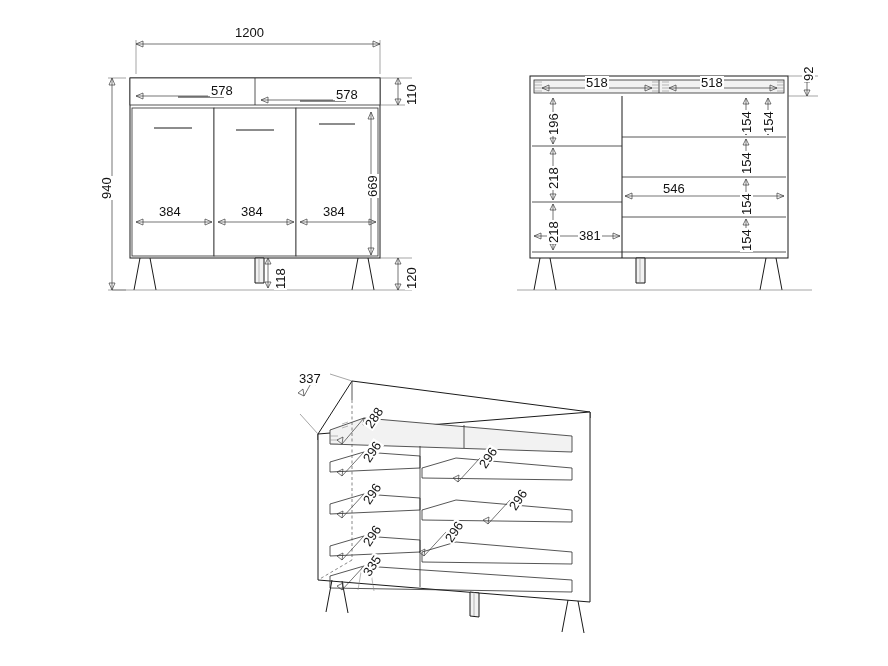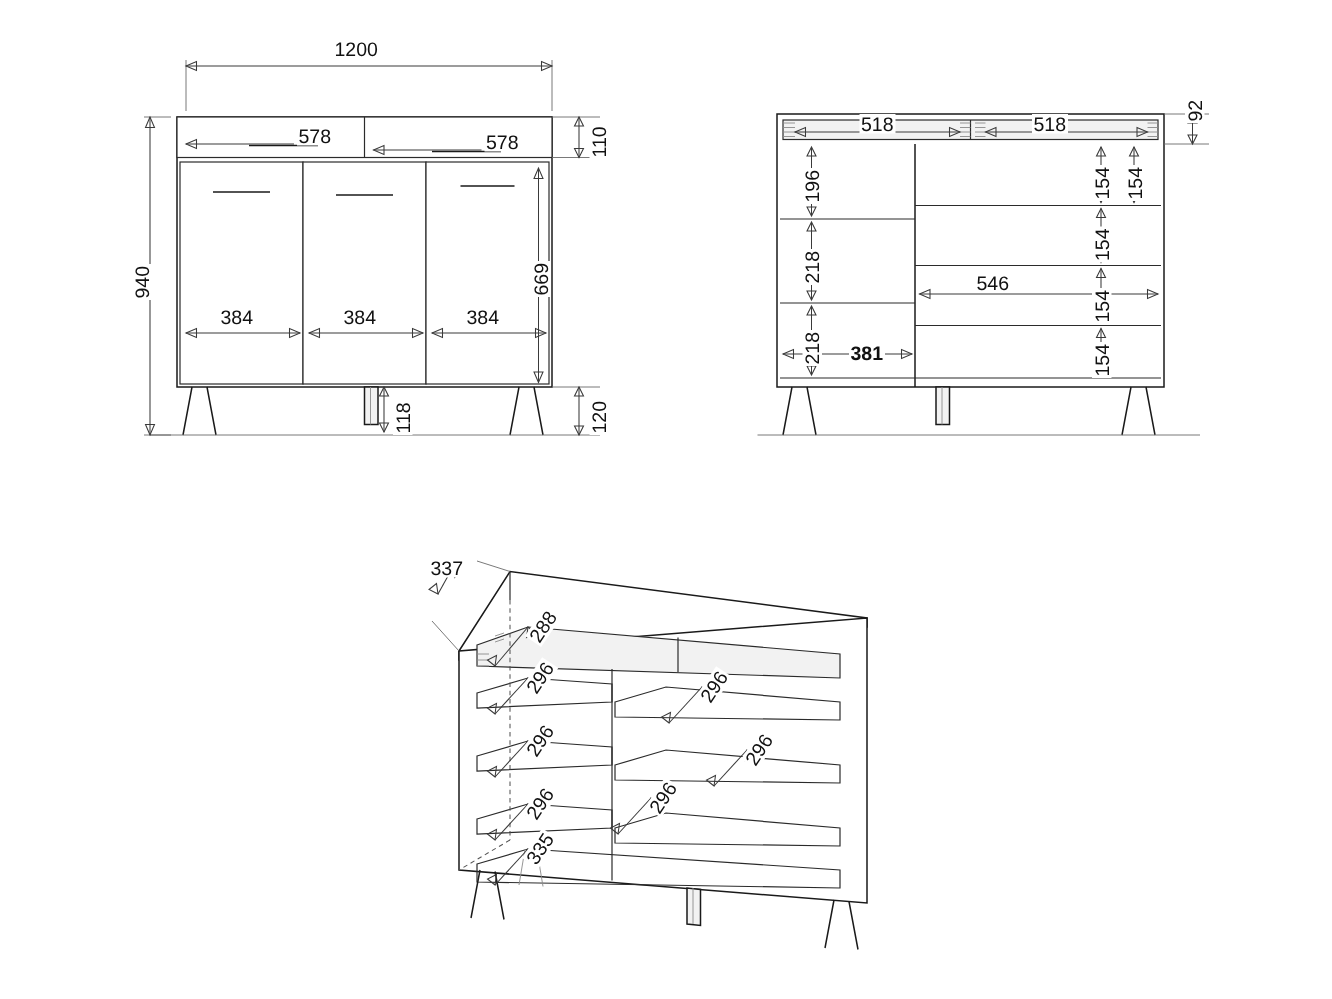--- a/index.html
+++ b/index.html
@@ -11,20 +11,21 @@
     width: 888px;
     height: 666px;
     font-family: "Liberation Sans", sans-serif;
     overflow: hidden;
   }
   #sheet {
     position: relative;
     width: 793px;
     height: 666px;
     background: #ffffff;
+    margin-left: 12px;
   }
   svg.drawing {
     position: absolute;
     left: 0;
     top: 0;
     width: 888px;
     height: 666px;
   }
   .ln { stroke: #1a1a1a; stroke-width: 1; fill: none; }
   .ln-thin { stroke: #2b2b2b; stroke-width: 0.8; fill: none; }
@@ -301,21 +302,21 @@
     <div class="dim-label" style="left:310px; top:205px;">384</div>
     <div class="dim-label rot90" style="left:262px; top:290px;">118</div>
     <div class="dim-label rot90" style="left:393px; top:290px;">120</div>
 
     <div class="dim-label" style="left:573px; top:76px;">518</div>
     <div class="dim-label" style="left:688px; top:76px;">518</div>
     <div class="dim-label rot90" style="left:790px; top:82px;">92</div>
     <div class="dim-label rot90" style="left:535px; top:136px;">196</div>
     <div class="dim-label rot90" style="left:535px; top:190px;">218</div>
     <div class="dim-label rot90" style="left:535px; top:244px;">218</div>
-    <div class="dim-label" style="left:566px; top:229px;font-weight:bold;">381</div>
+    <div class="dim-label" style="left:566px; top:229px;">381</div>
     <div class="dim-label" style="left:650px; top:182px;">546</div>
     <div class="dim-label rot90" style="left:728px; top:134px;">154</div>
     <div class="dim-label rot90" style="left:728px; top:175px;">154</div>
     <div class="dim-label rot90" style="left:728px; top:216px;">154</div>
     <div class="dim-label rot90" style="left:728px; top:252px;">154</div>
     <div class="dim-label rot90" style="left:750px; top:134px;">154</div>
 
     <div class="dim-label" style="left:286px; top:372px;">337</div>
     <div class="dim-label rot-iso" style="left:350px; top:424px;">288</div>
     <div class="dim-label rot-iso" style="left:348px; top:458px;">296</div>

